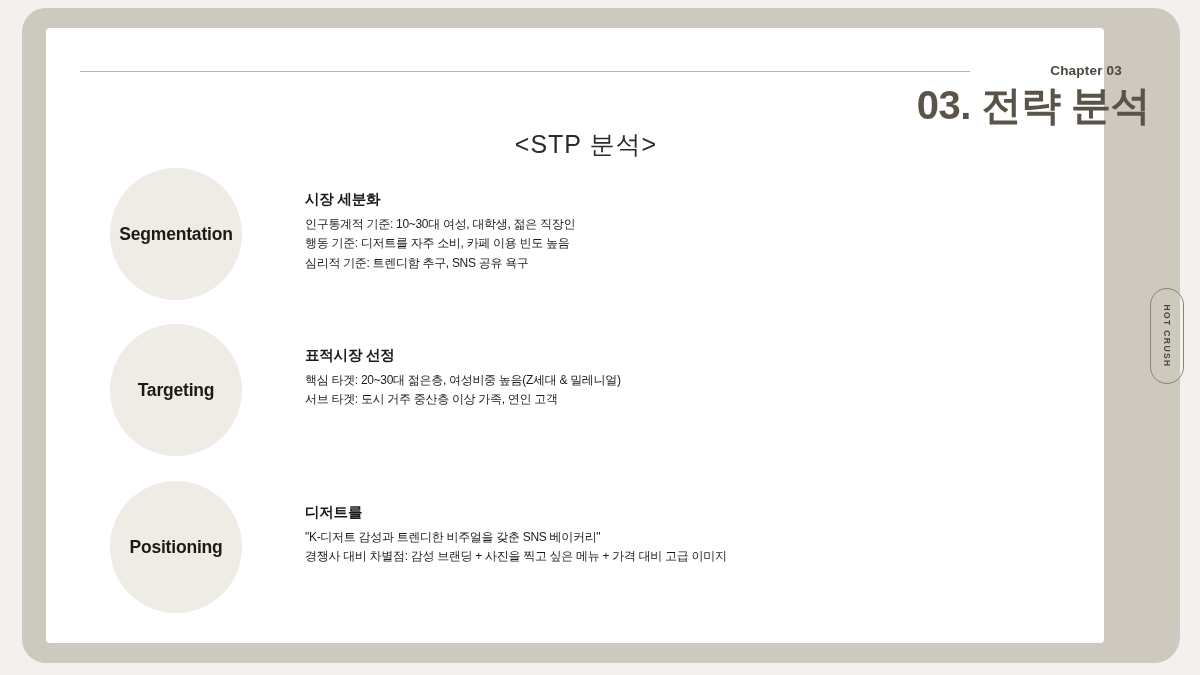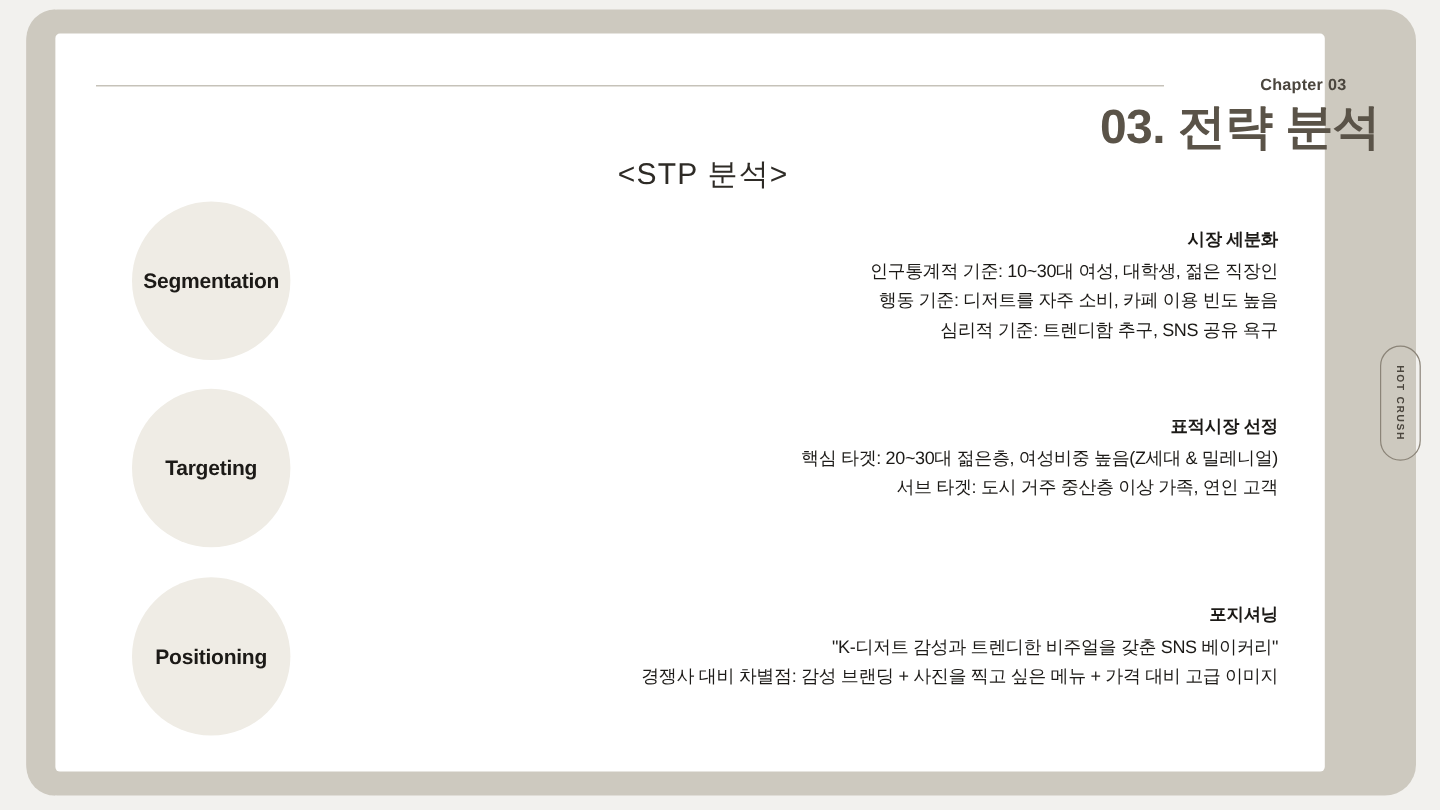--- a/index.html
+++ b/index.html
@@ -117,31 +117,30 @@
   .circle-label {
     font-size: 17.5px;
     font-weight: bold;
     color: #1c1a17;
     letter-spacing: -0.2px;
   }
   .stp-text {
     position: absolute;
     left: 195px; top: 22px;
     width: 760px;
-    text-align: right;
   }
   .stp-heading {
     font-size: 14.5px;
     font-weight: bold;
     color: #1c1a17;
     margin-bottom: 6px;
     letter-spacing: -0.2px;
   }
   .stp-line {
-    font-size: 15px;
+    font-size: 12px;
     color: #1c1a17;
     line-height: 1.62;
     letter-spacing: -0.3px;
   }
 </style>
 </head>
 <body>
 
 <div class="slide-root">
 
@@ -180,19 +179,19 @@
       <div class="stp-line">핵심 타겟: 20~30대 젊은층, 여성비중 높음(Z세대 &amp; 밀레니얼)</div>
       <div class="stp-line">서브 타겟: 도시 거주 중산층 이상 가족, 연인 고객</div>
     </div>
   </div>
 
   <div class="stp-row r3">
     <div class="circle">
       <span class="circle-label">Positioning</span>
     </div>
     <div class="stp-text">
-      <div class="stp-heading">포지셔닝</div>
+      <div class="stp-heading">디저트를</div>
       <div class="stp-line">"K-디저트 감성과 트렌디한 비주얼을 갖춘 SNS 베이커리"</div>
       <div class="stp-line">경쟁사 대비 차별점: 감성 브랜딩 + 사진을 찍고 싶은 메뉴 + 가격 대비 고급 이미지</div>
     </div>
   </div>
 
 </div>
 
 </body></html>

